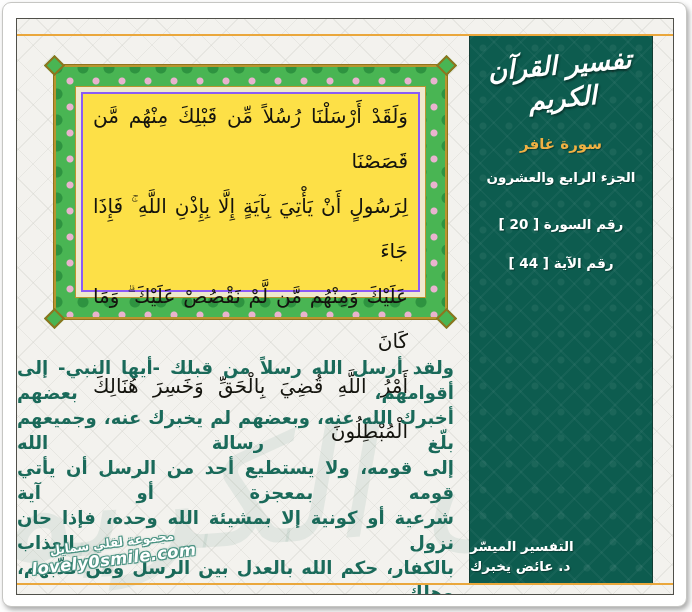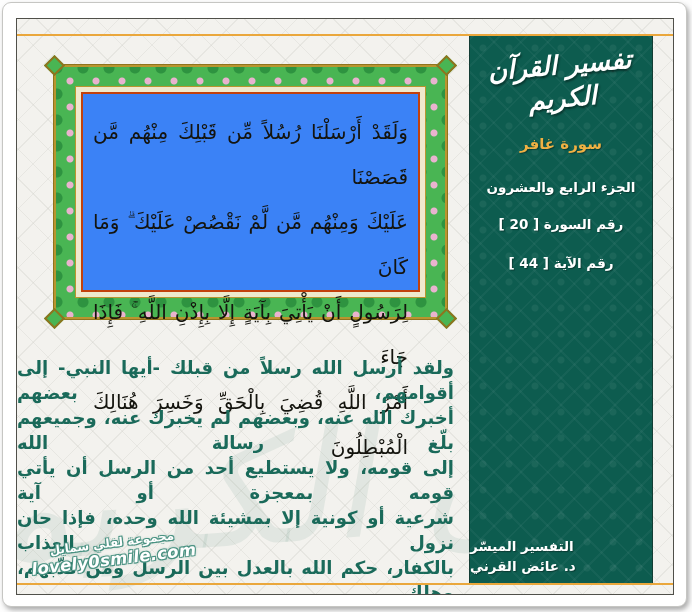--- a/index.html
+++ b/index.html
@@ -31,39 +31,39 @@
                repeating-linear-gradient(45deg, rgba(255,255,255,.04) 0 2px, rgba(0,0,0,0) 2px 19px),
                repeating-linear-gradient(-45deg, rgba(255,255,255,.04) 0 2px, rgba(0,0,0,0) 2px 19px);
              background-size: 26px 26px, auto, auto; }
   .sb-title { position: absolute; top: 14px; left: 2px; right: 2px; color: #ffffff;
               font-size: 26px; font-weight: bold; font-style: italic; text-align: center;
               line-height: 1.25; transform: rotate(-5deg);
               text-shadow: 1px 2px 2px rgba(0,0,0,.40); }
   .sb-line { position: absolute; left: 0; right: 0; text-align: center; color: #ffffff;
              font-weight: bold; font-size: 13.5px; text-shadow: 1px 1px 1px rgba(0,0,0,.35); }
   .sb-surah  { top: 100px; color: #f0b143; font-size: 15px; text-align: center; }
-  .sb-juz    { top: 144px; }
+  .sb-juz    { top: 134px; }
   .sb-num1   { top: 181px; }
   .sb-num2   { top: 220px; }
   .sb-footer { position: absolute; top: 501px; left: 0; right: 0; 
                color: #ffffff; font-weight: bold; font-size: 13.5px; line-height: 20px;
                text-shadow: 1px 1px 1px rgba(0,0,0,.35); }
 
   
   .frame { position: absolute; left: 36px; top: 45px; width: 395px; height: 256px;
            background: #b9952f; border: 1px solid #8f741e; padding: 2px; z-index: 2; }
   .band  { width: 100%; height: 100%; padding: 19px; background-color: #49b553;
            background-image:
              radial-gradient(circle, #e9b3ce 0 3px, rgba(0,0,0,0) 4px),
              radial-gradient(circle, #2e9340 0 5px, rgba(0,0,0,0) 6px);
            background-size: 26px 26px, 26px 26px;
            background-position: 1px 1px, 14px 14px; }
   .gap   { width: 100%; height: 100%; background: #efe9cd; border: 1px solid #b9952f; padding: 5px; }
-  .panel { width: 100%; height: 100%; background: #3b82f6; border: 2px solid #c2410c;
-           padding: 16px 10px 0 10px; }
+  .panel { width: 100%; height: 100%; background: #fde047; border: 2px solid #8b5cf6;
+           padding: 0 10px 0 10px; }
   .vline { direction: rtl; unicode-bidi: plaintext; text-align: justify; text-align-last: justify;
            font-size: 20px; line-height: 45px; color: #14140e; }
   .gem { position: absolute; width: 15px; height: 15px; background: #49b553;
          border: 2px solid #8f741e; transform: rotate(45deg); z-index: 3; }
   .gem.tl { left: -7px; top: -7px; }   .gem.tr { right: -7px; top: -7px; }
   .gem.bl { left: -7px; bottom: -7px; }.gem.br { right: -7px; bottom: -7px; }
 
   
   .tafsir { position: absolute; left: 0; top: 336px; width: 437px; direction: rtl;
             color: #1a6a5a; font-weight: bold; font-size: 18px; z-index: 2; }
@@ -97,22 +97,22 @@
 
       <div class="frame">
         <span class="gem tl"></span>
         <span class="gem tr"></span>
         <span class="gem bl"></span>
         <span class="gem br"></span>
         <div class="band">
           <div class="gap">
             <div class="panel">
               <div class="vline">وَلَقَدْ أَرْسَلْنَا رُسُلاً مِّن قَبْلِكَ مِنْهُم مَّن قَصَصْنَا</div>
+              <div class="vline">لِرَسُولٍ أَنْ يَأْتِيَ بِآيَةٍ إِلَّا بِإِذْنِ اللَّهِ ۚ فَإِذَا جَاءَ</div>
               <div class="vline">عَلَيْكَ وَمِنْهُم مَّن لَّمْ نَقْصُصْ عَلَيْكَ ۗ وَمَا كَانَ</div>
-              <div class="vline">لِرَسُولٍ أَنْ يَأْتِيَ بِآيَةٍ إِلَّا بِإِذْنِ اللَّهِ ۚ فَإِذَا جَاءَ</div>
               <div class="vline">أَمْرُ اللَّهِ قُضِيَ بِالْحَقِّ وَخَسِرَ هُنَالِكَ الْمُبْطِلُونَ</div>
             </div>
           </div>
         </div>
       </div>
 
       <div class="tafsir">
         <div class="tline">ولقد أرسل الله رسلاً من قبلك -أيها النبي- إلى أقوامهم، بعضهم</div>
         <div class="tline">أخبرك الله عنه، وبعضهم لم يخبرك عنه، وجميعهم بلّغ رسالة الله</div>
         <div class="tline">إلى قومه، ولا يستطيع أحد من الرسل أن يأتي قومه بمعجزة أو آية</div>
@@ -122,21 +122,21 @@
       </div>
 
       <div class="sidebar">
         <div class="sb-title">تفسير القرآن الكريم</div>
         <div class="sb-line sb-surah">سورة غافر</div>
         <div class="sb-line sb-juz">الجزء الرابع والعشرون</div>
         <div class="sb-line sb-num1">رقم السورة [ 20 ]</div>
         <div class="sb-line sb-num2">رقم الآية [ 44 ]</div>
         <div class="sb-footer">
           <div>التفسير الميسّر</div>
-          <div>د. عائض القرني</div>
+          <div>د. عائض يخبرك</div>
         </div>
       </div>
 
       <div class="hline top"></div>
       <div class="hline bottom"></div>
 
       <div class="watermark">
         <div class="wm-ar">مجموعة لفلي سمايل</div>
         <div class="wm-url">lovely0smile.com</div>
       </div>

